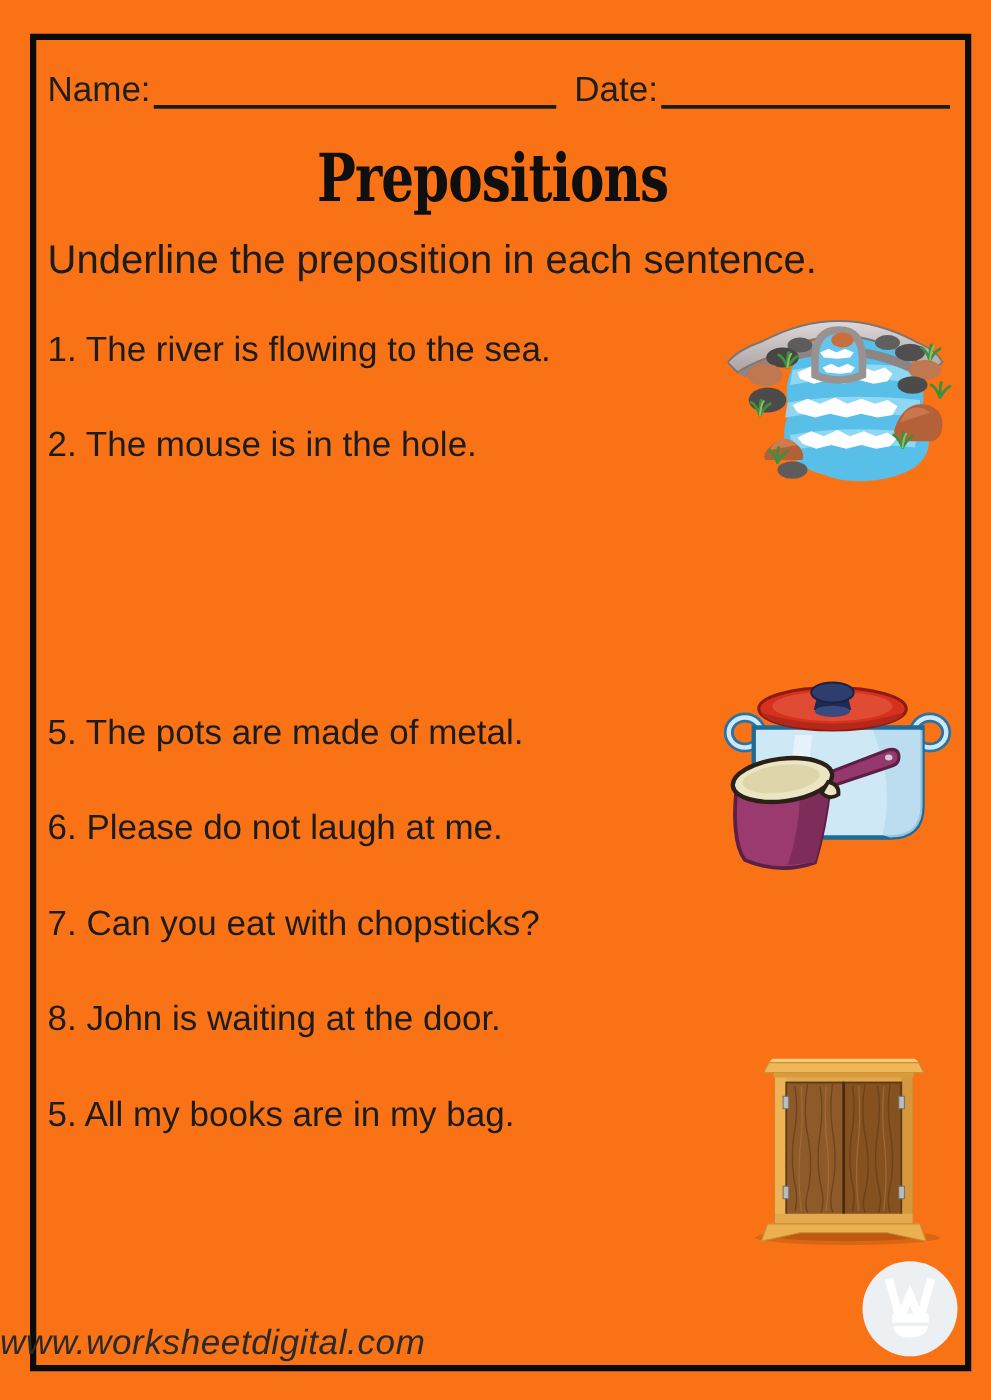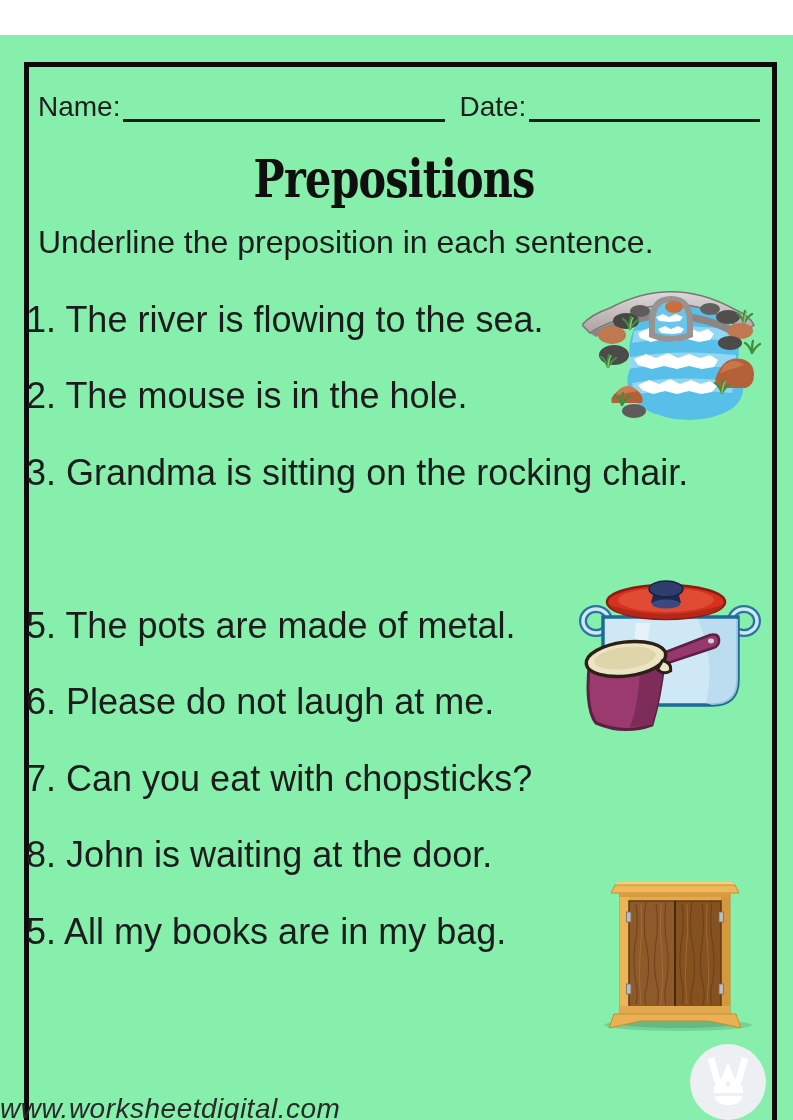--- a/index.html
+++ b/index.html
@@ -4,21 +4,21 @@
 <style>
   * { margin: 0; padding: 0; box-sizing: border-box; }
   html, body { background: #ffffff; }
   body {
     width: 793px; height: 1120px;
     font-family: "Liberation Sans", sans-serif;
     color: #1b1b1b;
     position: relative;
     overflow: hidden;
   }
-  .sheet { position: absolute; inset: 0; background: #86efac; margin-top: 35px; }
+  .sheet { position: absolute; inset: 0; background: #f97316; }
 
   .border-frame {
     position: absolute;
     left: 24px; top: 27px;
     width: 753px; height: 1070px;
     border: 5px solid #0b0b0b;
     pointer-events: none;
   }
 
   .name-date-row {
@@ -52,22 +52,22 @@
     transform-origin: center;
     letter-spacing: -1px;
   }
 
   .instruction {
     position: absolute; left: 38px; top: 190px;
     font-size: 32px; line-height: 1.1; color: #1c1c1c;
   }
 
   .sentence {
-    position: absolute; left: 26px;
-    font-size: 36px; line-height: 1.1; color: #1c1c1c;
+    position: absolute; left: 38px;
+    font-size: 28px; line-height: 1.1; color: #1c1c1c;
     white-space: nowrap;
   }
 
   .illus { position: absolute; }
 
   .footer-url {
     position: absolute; left: 0; top: 1058px; width: 732px;
     text-align: left;
     font-size: 28px; letter-spacing: 0.5px;
     color: #2a2a2a;
@@ -89,21 +89,20 @@
   </div>
 
   <div class="title-wrap">
     <span class="title">Prepositions</span>
   </div>
 
   <div class="instruction">Underline the preposition in each sentence.</div>
 
   <p class="sentence" style="top:265px">1. The river is flowing to the sea.</p>
   <p class="sentence" style="top:341px">2. The mouse is in the hole.</p>
-  <p class="sentence" style="top:418px">3. Grandma is sitting on the rocking chair.</p>
   <p class="sentence" style="top:571px">5. The pots are made of metal.</p>
   <p class="sentence" style="top:647px">6. Please do not laugh at me.</p>
   <p class="sentence" style="top:724px">7. Can you eat with chopsticks?</p>
   <p class="sentence" style="top:800px">8. John is waiting at the door.</p>
   <p class="sentence" style="top:877px">5. All my books are in my bag.</p>
 
   <svg class="illus" style="left:582px; top:238px" width="186" height="152" viewBox="0 0 186 152" aria-label="River with white waves flowing under a stone bridge, bordered by rocks and grass">
     <defs>
       <linearGradient id="gBridge" x1="0" y1="0" x2="0" y2="1">
         <stop offset="0" stop-color="#ded8d8"></stop>

